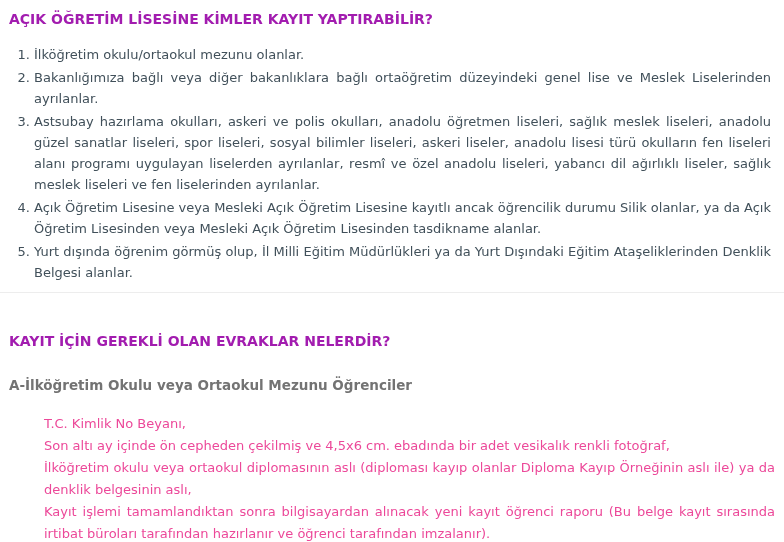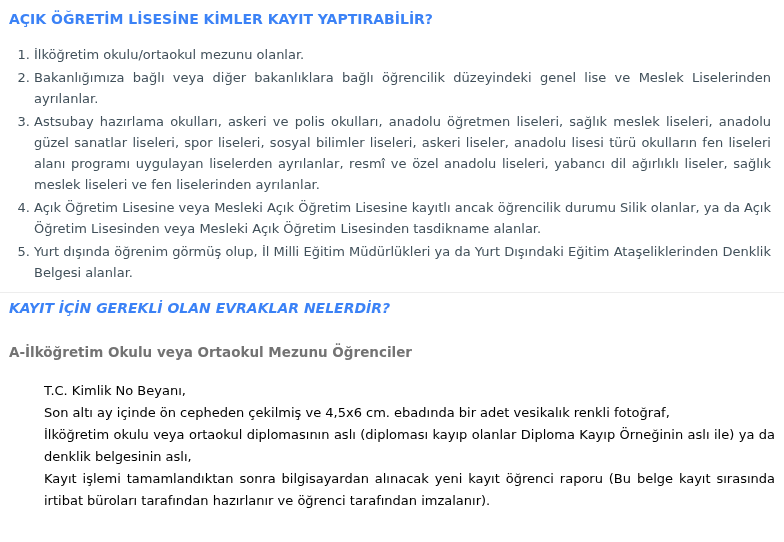--- a/index.html
+++ b/index.html
@@ -9,21 +9,21 @@
     height: 542px;
     background: #ffffff;
     font-family: "DejaVu Sans", "Liberation Sans", sans-serif;
     color: #41505a;
     padding: 8px 9px 0 9px;
     overflow: hidden;
   }
   .section-heading {
     font-size: 14px;
     font-weight: bold;
-    color: #3b82f6;
+    color: #a21caf;
     margin: 2px 0 0 0;
     line-height: 18px;
   }
   .eligibility-list {
     margin: 16px 4px 0 0;
     padding: 0 0 0 25px;
     font-size: 13px;
   }
   .eligibility-list li {
     line-height: 21px;
@@ -31,48 +31,47 @@
     margin: 0 0 2px 0;
     color: #41505a;
   }
   .divider {
     border: none;
     border-top: 1px solid #ededed;
     margin: 9px -9px 0 -9px;
     height: 0;
   }
   .second-heading {
-    margin-top: 6px;
-    font-style: italic;
+    margin-top: 39px;
   }
   .sub-heading {
     font-size: 13.5px;
     font-weight: bold;
     color: #737373;
     margin: 26px 0 0 0;
     line-height: 18px;
   }
   .documents-block {
     margin: 19px 0 0 35px;
     font-size: 13px;
   }
   .doc-line {
     line-height: 22px;
     text-align: justify;
-    color: #000000;
+    color: #ec4899;
   }
 </style>
 </head>
 <body>
 
 <h2 class="section-heading">AÇIK ÖĞRETİM LİSESİNE KİMLER KAYIT YAPTIRABİLİR?</h2>
 
 <ol class="eligibility-list">
   <li>İlköğretim okulu/ortaokul mezunu olanlar.</li>
-  <li>Bakanlığımıza bağlı veya diğer bakanlıklara bağlı öğrencilik düzeyindeki genel lise ve Meslek Liselerinden ayrılanlar.</li>
+  <li>Bakanlığımıza bağlı veya diğer bakanlıklara bağlı ortaöğretim düzeyindeki genel lise ve Meslek Liselerinden ayrılanlar.</li>
   <li>Astsubay hazırlama okulları, askeri ve polis okulları, anadolu öğretmen liseleri, sağlık meslek liseleri, anadolu güzel sanatlar liseleri, spor liseleri, sosyal bilimler liseleri, askeri liseler, anadolu lisesi türü okulların fen liseleri alanı programı uygulayan liselerden ayrılanlar, resmî ve özel anadolu liseleri, yabancı dil ağırlıklı liseler, sağlık meslek liseleri ve fen liselerinden ayrılanlar.</li>
   <li>Açık Öğretim Lisesine veya Mesleki Açık Öğretim Lisesine kayıtlı ancak öğrencilik durumu Silik olanlar, ya da Açık Öğretim Lisesinden veya Mesleki Açık Öğretim Lisesinden tasdikname alanlar.</li>
   <li>Yurt dışında öğrenim görmüş olup, İl Milli Eğitim Müdürlükleri ya da Yurt Dışındaki Eğitim Ataşeliklerinden Denklik Belgesi alanlar.</li>
 </ol>
 
 <hr class="divider">
 
 <h2 class="section-heading second-heading">KAYIT İÇİN GEREKLİ OLAN EVRAKLAR NELERDİR?</h2>
 
 <h3 class="sub-heading">A-İlköğretim Okulu veya Ortaokul Mezunu Öğrenciler</h3>

